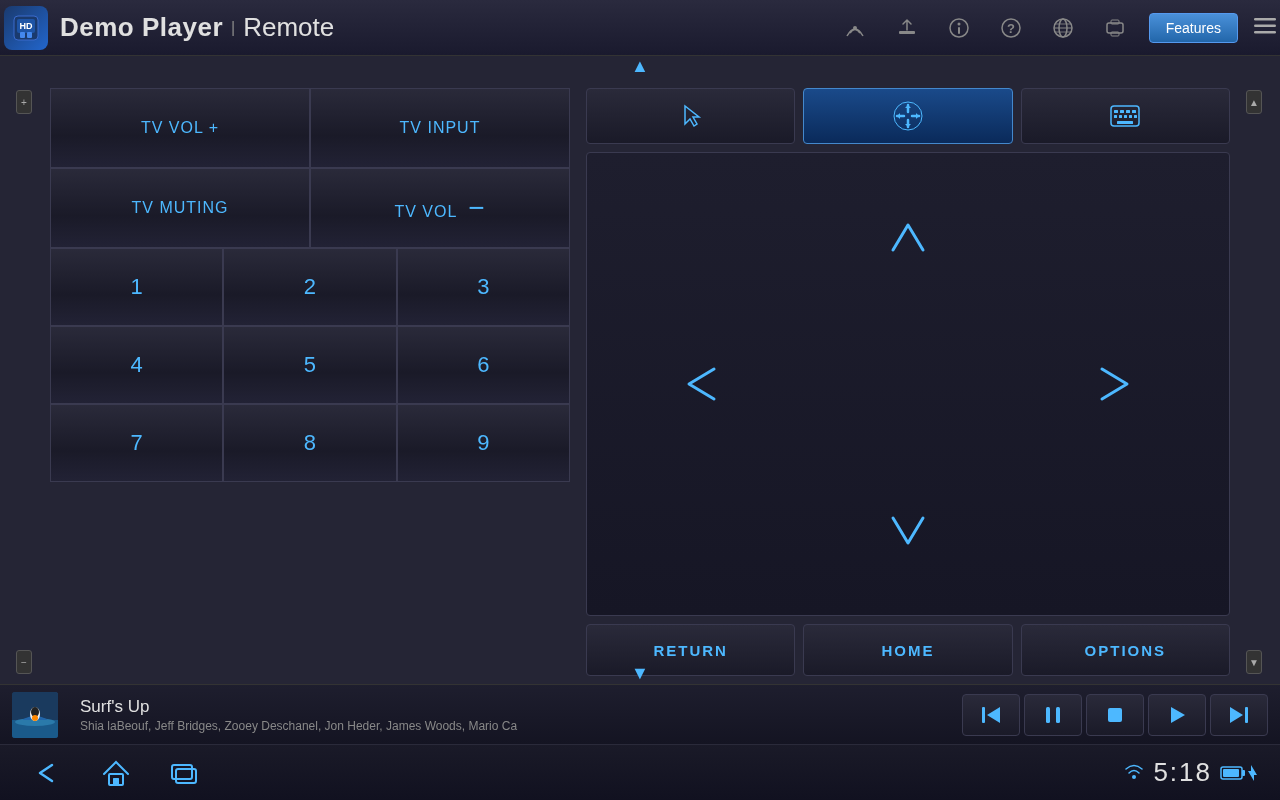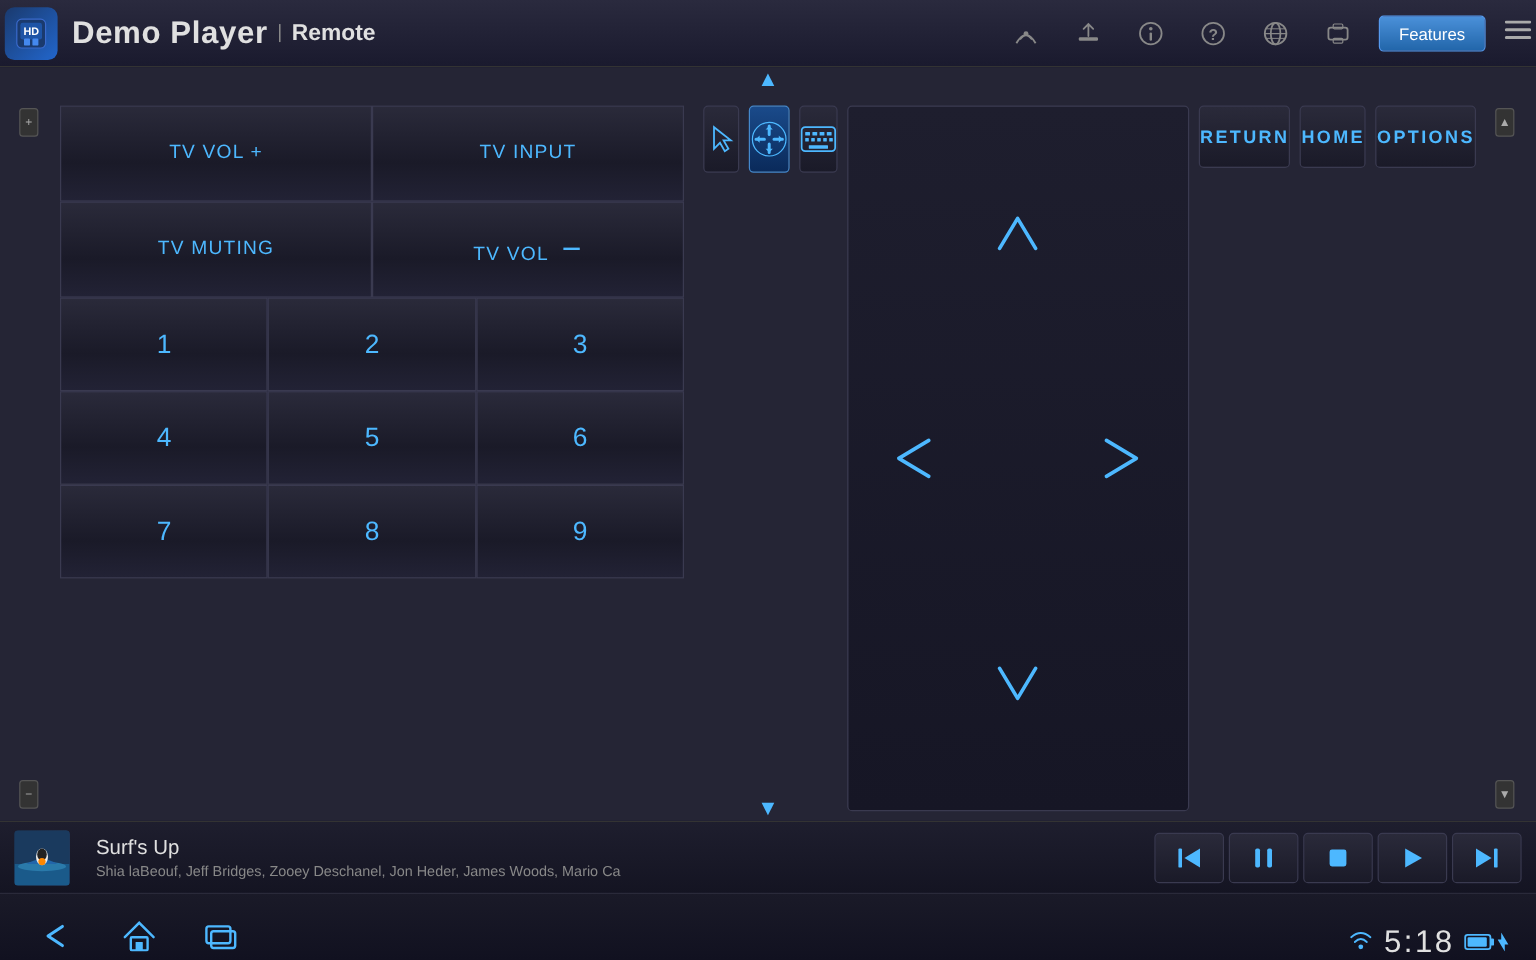--- a/index.html
+++ b/index.html
@@ -39,23 +39,23 @@
       font-size: 26px;
       color: #e0e0e0;
       font-weight: 700;
       letter-spacing: 0.5px;
     }
     #header-separator {
       color: #888;
       margin: 0 8px;
     }
     #header-remote {
-      font-size: 19px;
+      font-size: 26px;
       color: #e0e0e0;
-      font-weight: 700;
+      font-weight: 400;
     }
     #header-spacer { flex: 1; }
     .header-icon {
       width: 40px;
       height: 40px;
       display: flex;
       align-items: center;
       justify-content: center;
       margin: 0 6px;
       cursor: pointer;
@@ -166,21 +166,21 @@
       display: flex;
       align-items: center;
       justify-content: center;
       cursor: pointer;
     }
 
     
     #right-panel {
       flex: 1;
       display: flex;
-      flex-direction: row;
+      flex-direction: column;
       margin-top: 24px;
       gap: 8px;
       position: relative;
     }
 
     
     #mode-tabs {
       display: flex;
       gap: 8px;
     }
@@ -306,21 +306,21 @@
       color: #4db8ff;
       font-size: 18px;
     }
 
     
     #bottom-bar {
       height: 56px;
       background: linear-gradient(180deg, #1a1a28 0%, #111120 100%);
       border-top: 1px solid #2a2a3a;
       display: flex;
-      align-items: flex-end;
+      align-items: center;
       padding: 0 20px;
     }
     .nav-btn {
       width: 56px;
       height: 40px;
       display: flex;
       align-items: center;
       justify-content: center;
       cursor: pointer;
       color: #4db8ff;

